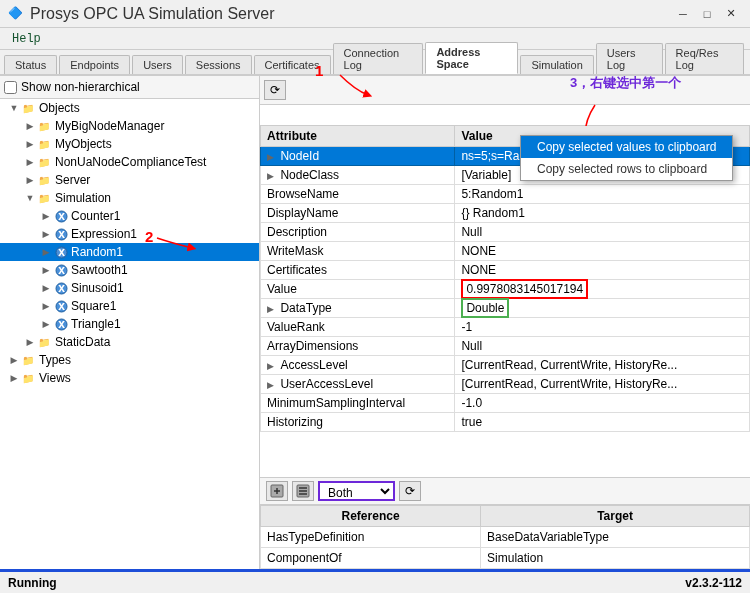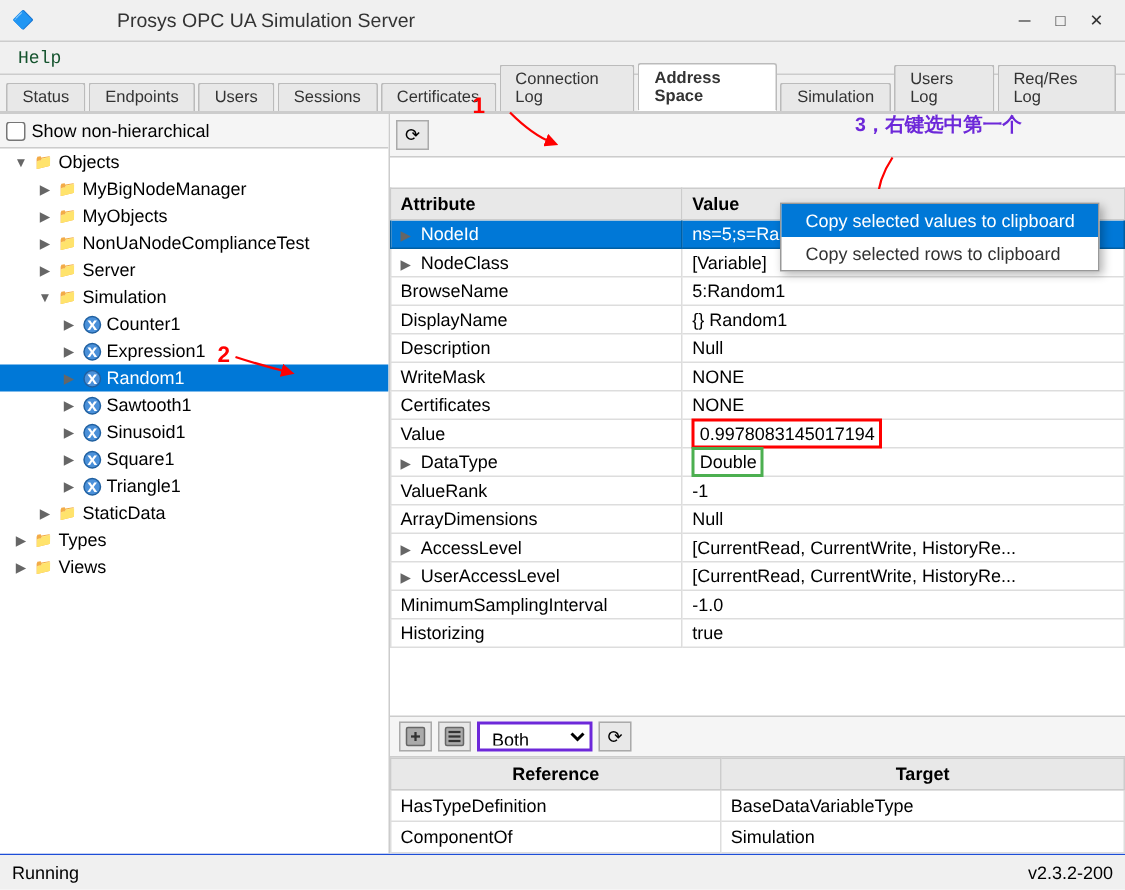--- a/index.html
+++ b/index.html
@@ -8,21 +8,21 @@
     
     .title-bar {
       background: #f0f0f0;
       height: 28px;
       display: flex;
       align-items: center;
       padding: 0 8px;
       border-bottom: 1px solid #ccc;
     }
     .title-bar-icon { width: 16px; height: 16px; margin-right: 6px; }
-    .title-bar-text { flex: 1; font-size: 13px; color: #333; margin-left: 48px; }
+    .title-bar-text { flex: 1; font-size: 16px; color: #333; }
     .title-bar-controls { display: flex; gap: 2px; }
     .title-bar-btn {
       width: 22px; height: 18px; border: none; background: #f0f0f0;
       cursor: pointer; display: flex; align-items: center; justify-content: center;
       font-size: 11px; color: #333;
     }
 
     
     .menu-bar {
       background: #f0f0f0;
@@ -206,25 +206,26 @@
     .ref-table td {
       border: 1px solid #ddd;
       padding: 3px 6px;
       font-size: 12px;
     }
 
     
     .status-bar {
       height: 24px;
       background: #f0f0f0;
-      border-top: 1px solid #1d4ed8;
+      border-top: 3px solid #1d4ed8;
       display: flex;
       align-items: center;
       padding: 0 8px;
       justify-content: space-between;
+      font-weight: bold;
     }
 
     
     .annotation {
       position: absolute;
       color: red;
       font-weight: bold;
       font-size: 14px;
       pointer-events: none;
     }
@@ -513,21 +514,21 @@
               <td>Simulation</td>
             </tr>
           </tbody>
       </table>
     </div>
   </div>
 </div>
 
 <div class="status-bar">
   <span>Running</span>
-  <span>v2.3.2-200</span>
+  <span>v2.3.2-112</span>
 </div>
 
 <div class="context-menu" id="context-menu" style="top: 135px; left: 520px;">
 <div class="context-menu-item highlighted">Copy selected values to clipboard</div>
     <div class="context-menu-item">Copy selected rows to clipboard</div>
   </div>
 
 <div class="annotation" style="top:62px; left:315px; color:red; font-size:15px; font-weight:bold;">1</div>
 <svg style="position:absolute;top:70px;left:320px;pointer-events:none;" width="60" height="30">
   <defs>

